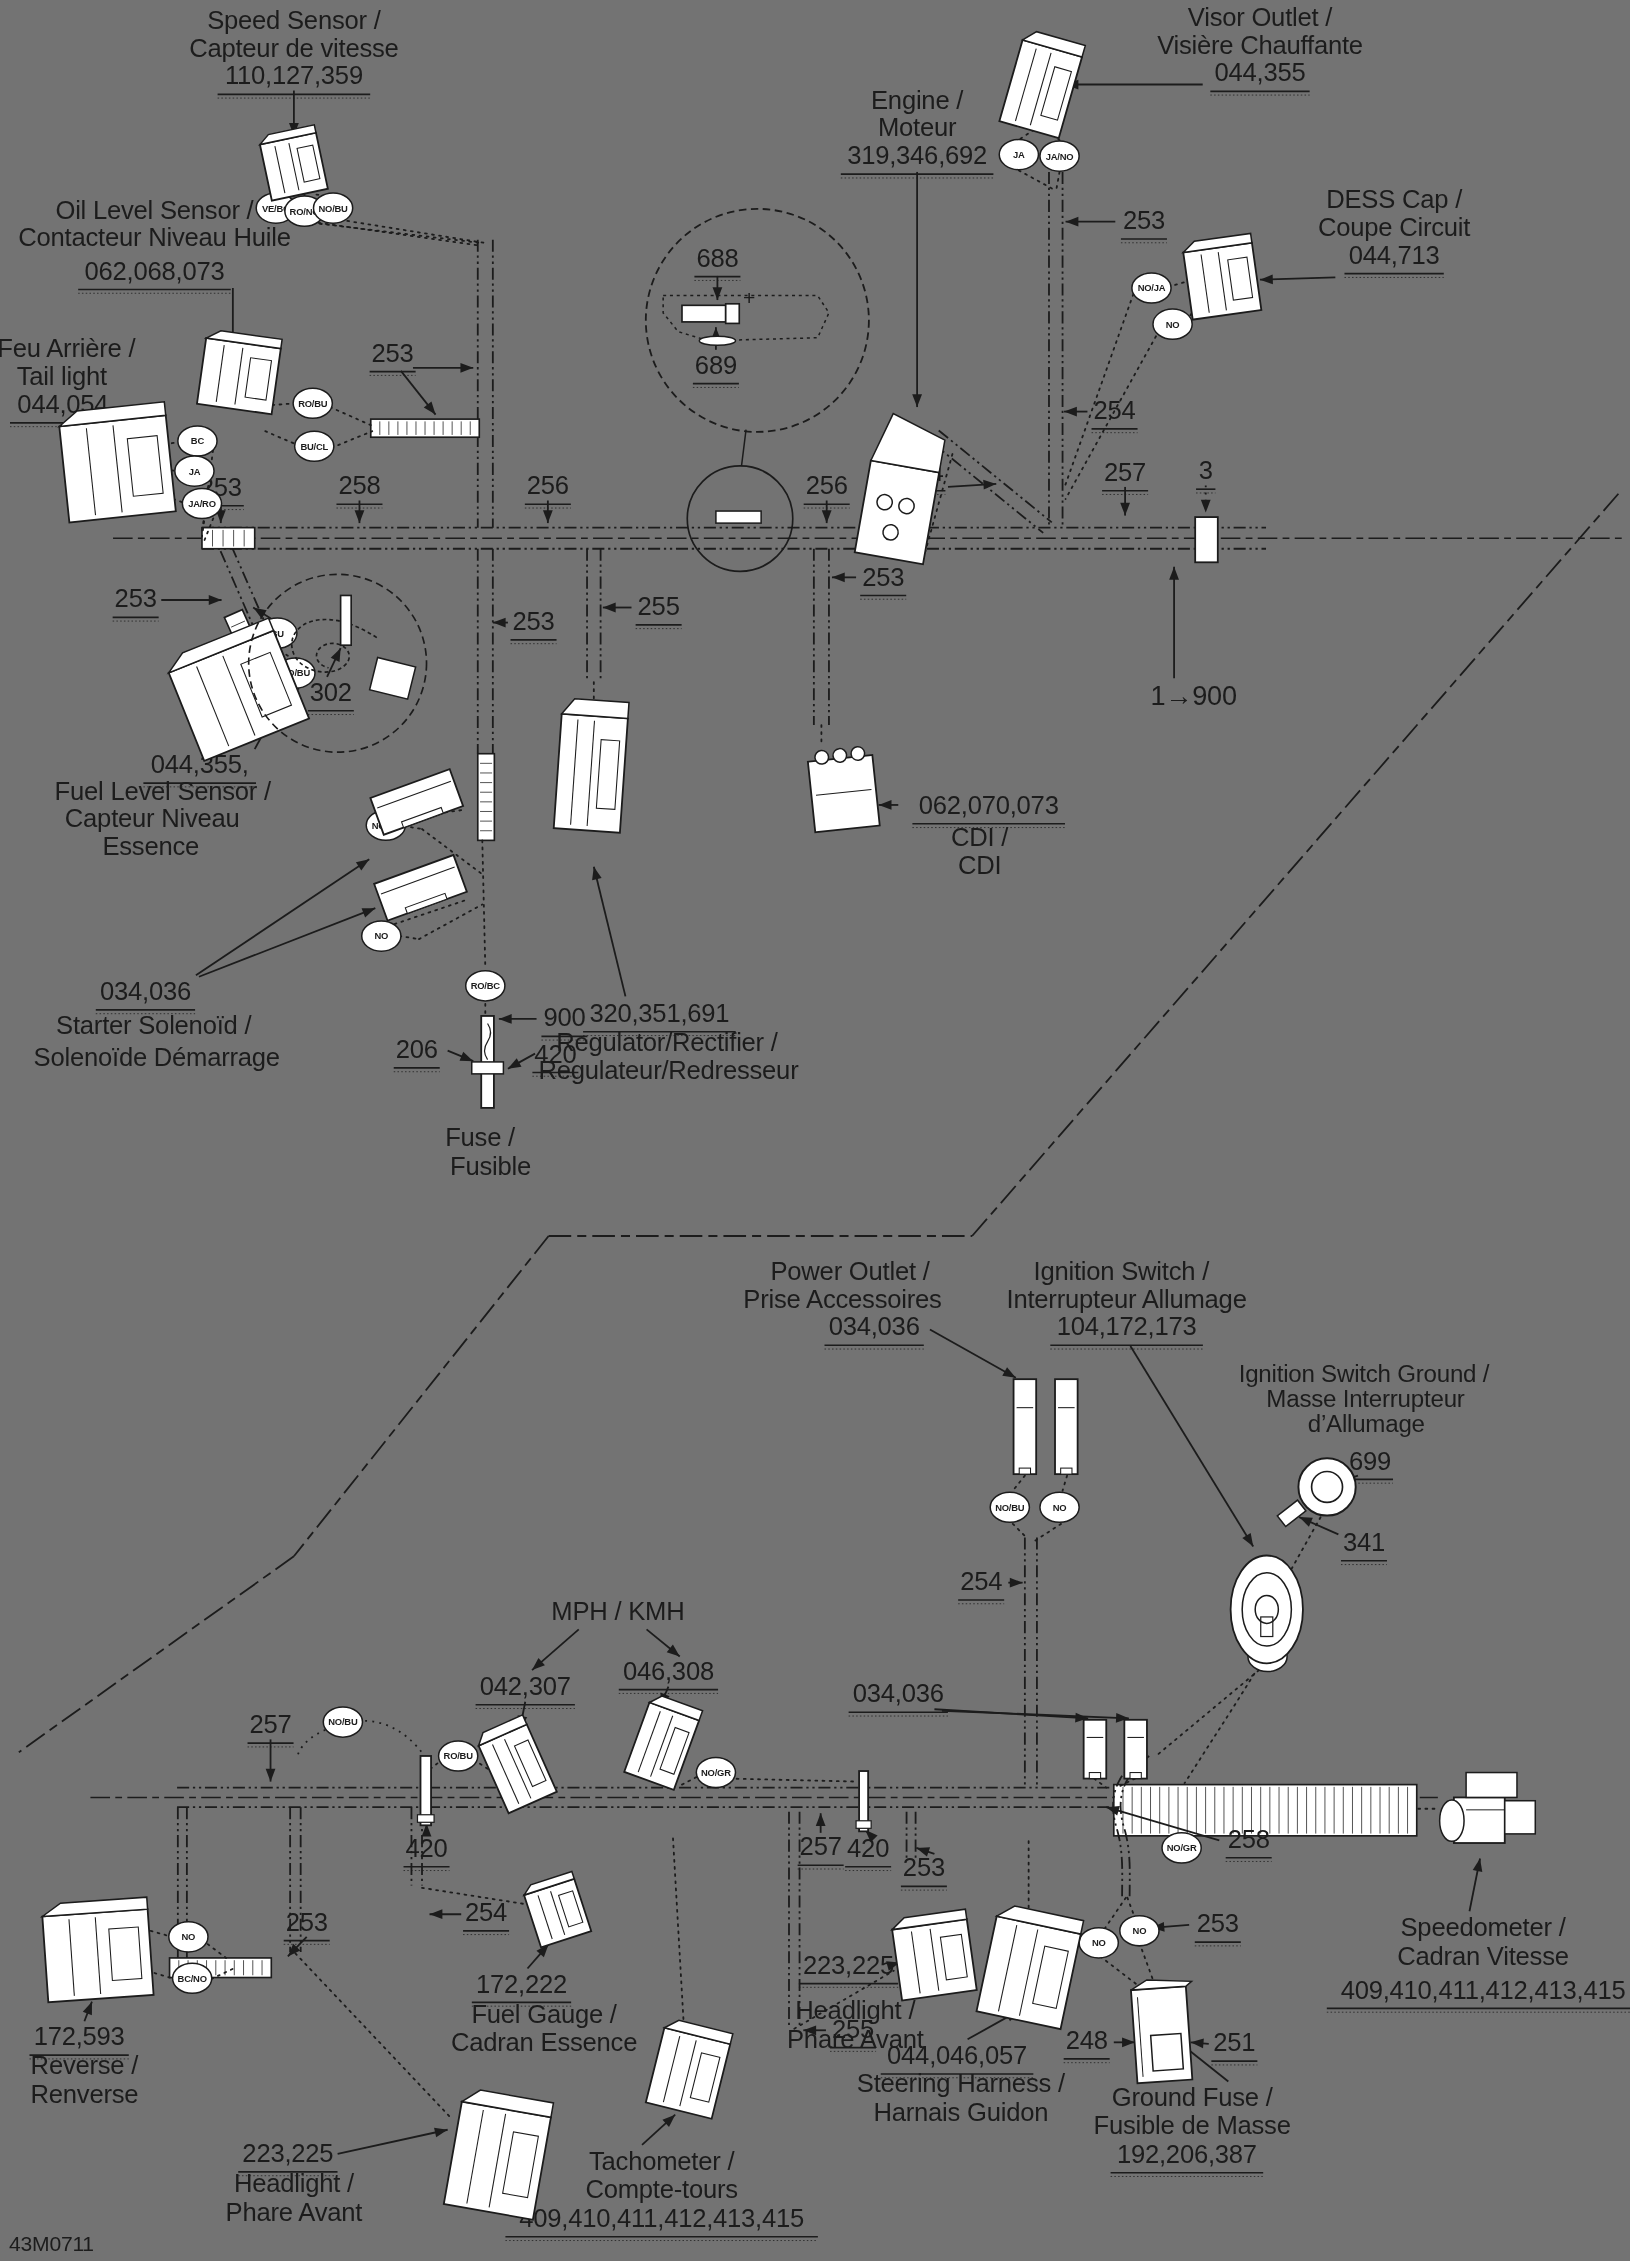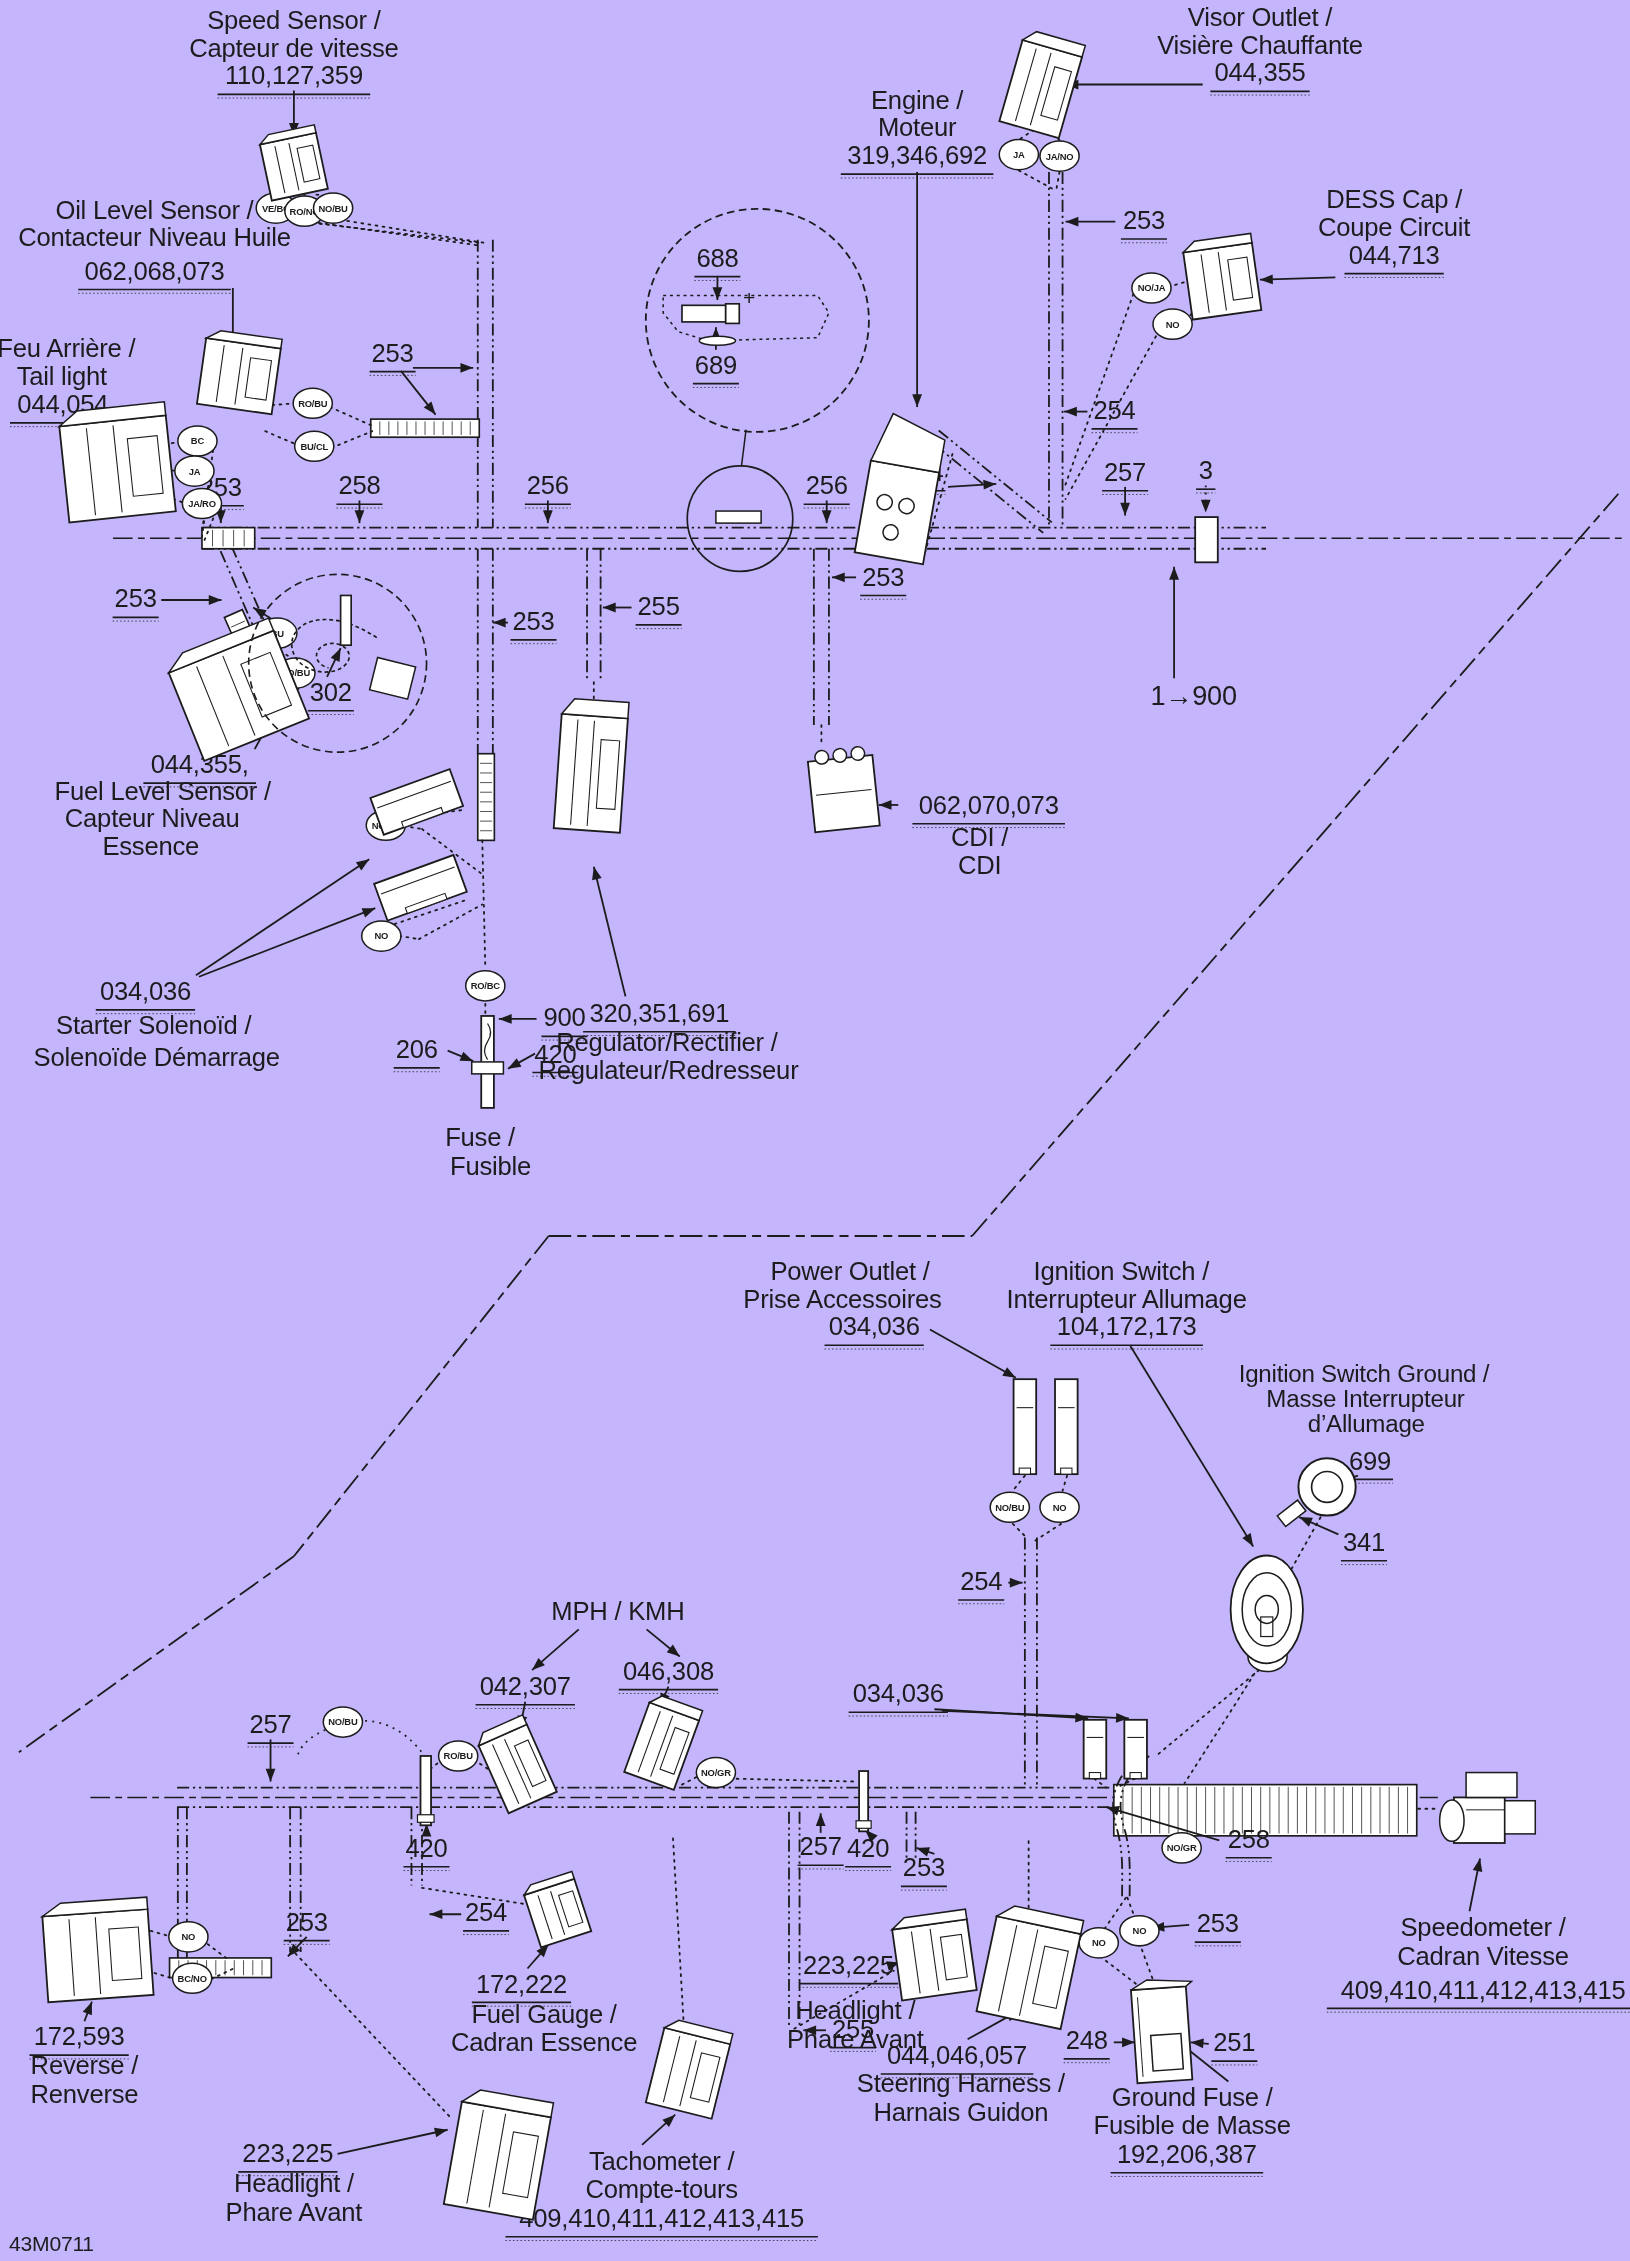--- a/index.html
+++ b/index.html
@@ -1,16 +1,16 @@
 <!DOCTYPE html>
 <html style="font-size:12px"><head>
 <meta charset="utf-8">
 <style>
   html,body{margin:0;padding:0;background:#fff;}
-  #stage{position:relative;width:1630px;height:2261px;background:#c4b5fd;overflow:hidden;}
+  #stage{position:relative;width:1630px;height:2261px;background:#737373;overflow:hidden;}
   svg{position:absolute;left:0;top:0;}
   svg text{font-family:"Liberation Sans","DejaVu Sans",sans-serif;fill:#1c1c1c;letter-spacing:-0.3px;}
 </style>
 </head>
 <body>
 
 <div id="stage">
   <svg id="diagram" viewBox="0 0 2163 3000" width="1630" height="2261">
       <line x1="150" y1="714" x2="2152" y2="714" stroke="#1c1c1c" stroke-width="2" stroke-dasharray="26 7 9 7"></line>
       <line x1="120" y1="2385" x2="1908" y2="2385" stroke="#1c1c1c" stroke-width="2" stroke-dasharray="26 7 9 7"></line>

